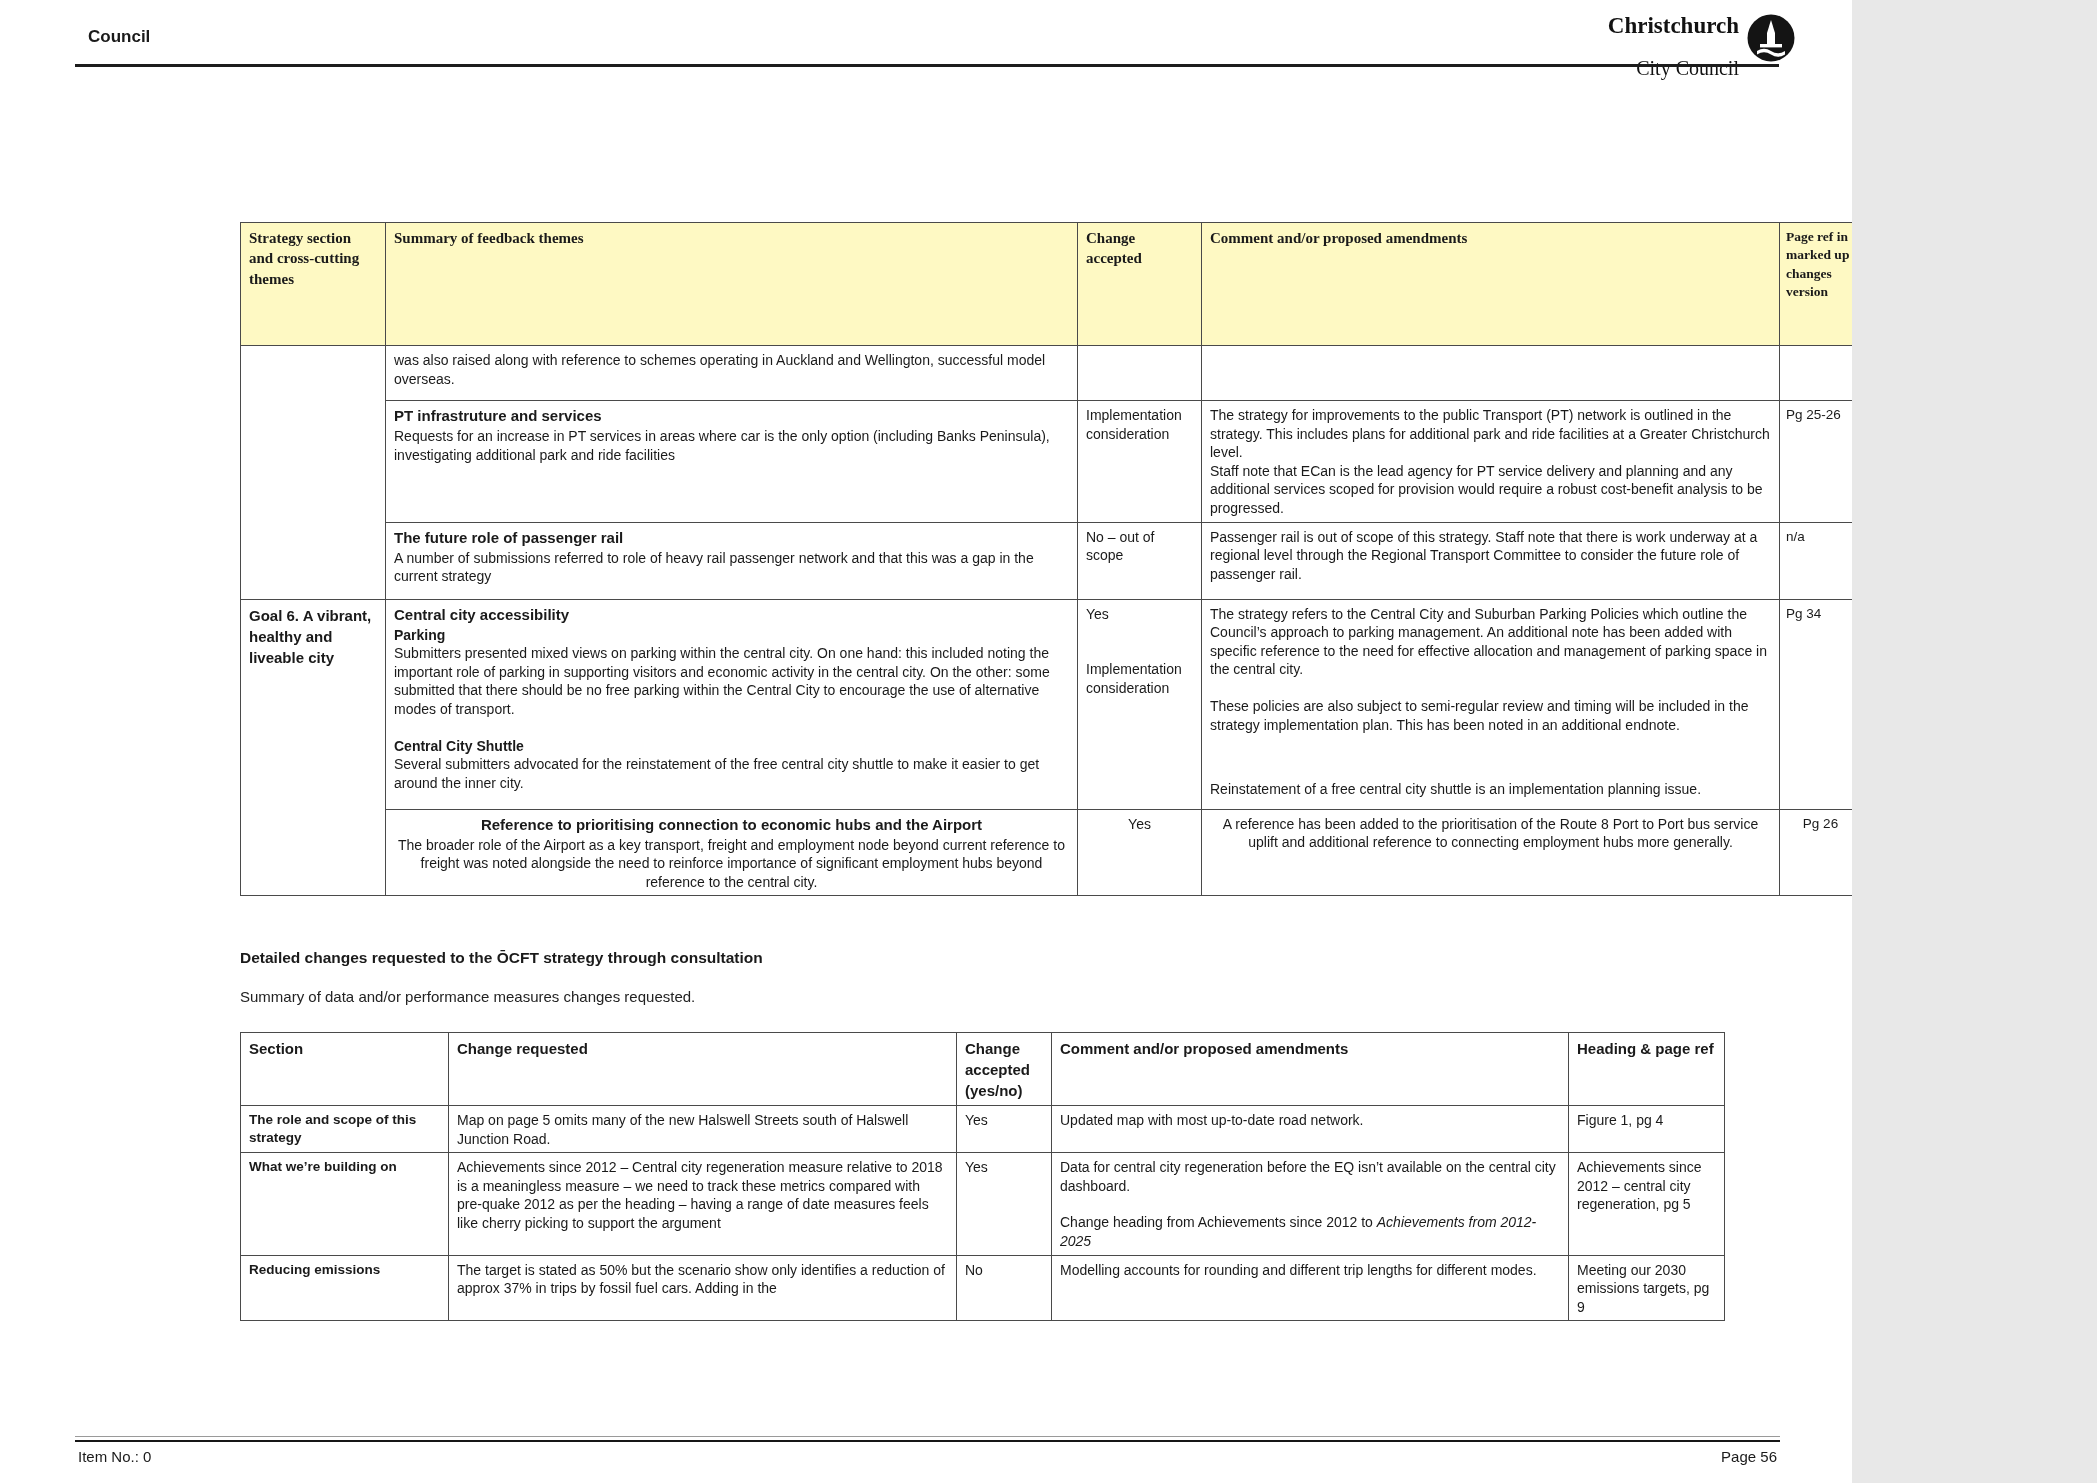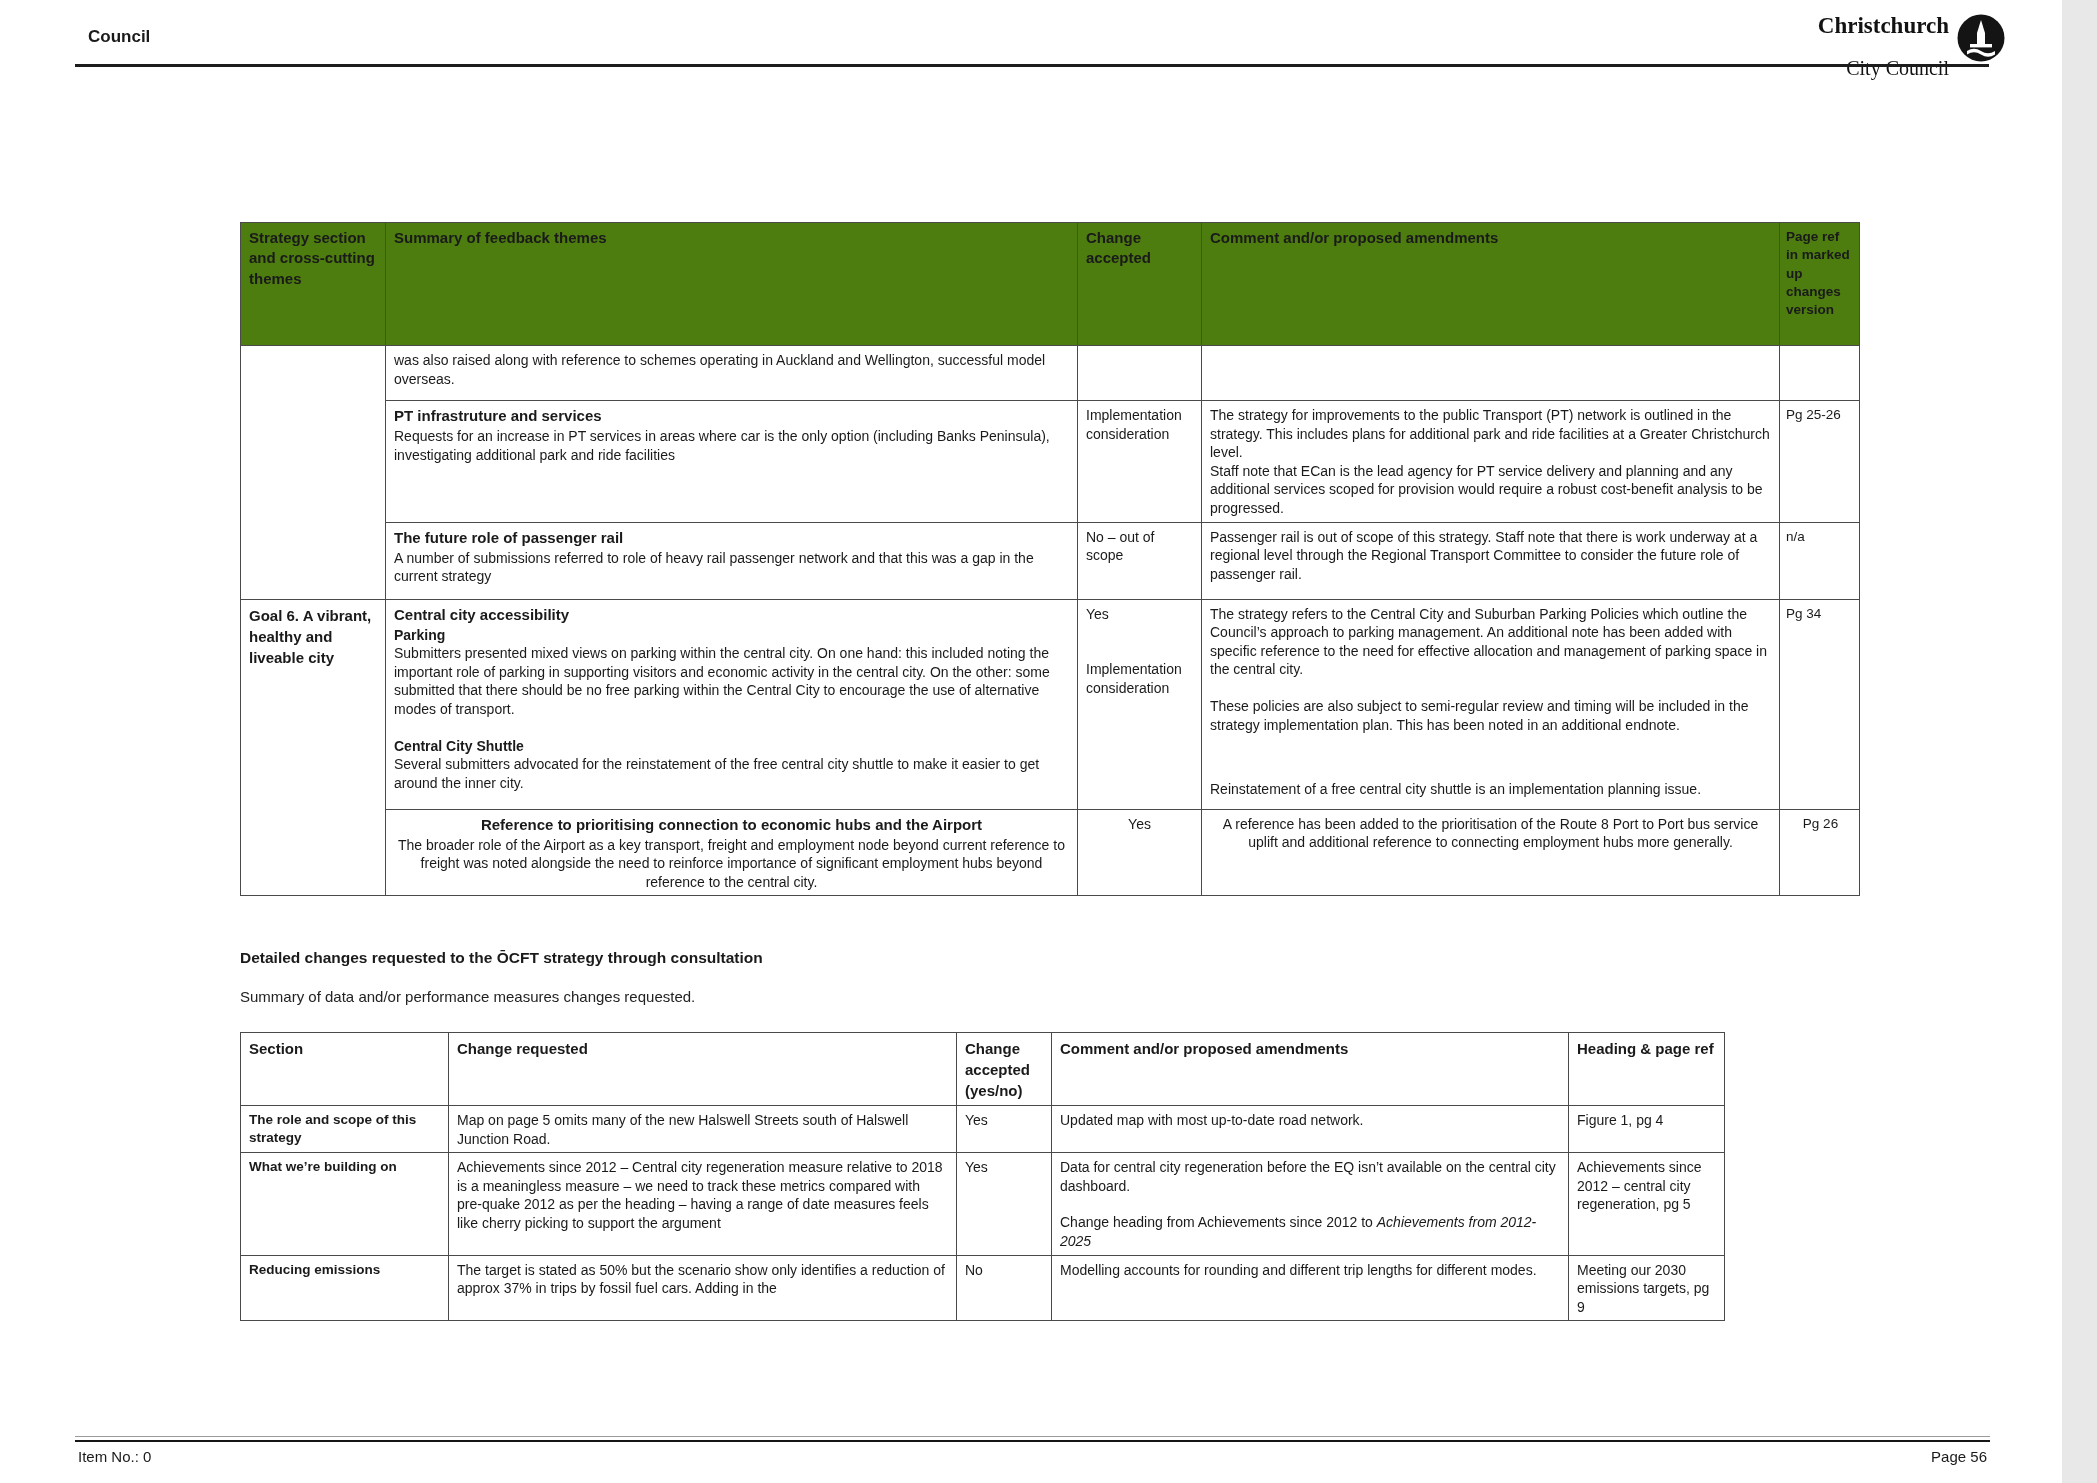--- a/index.html
+++ b/index.html
@@ -1,17 +1,17 @@
 <!DOCTYPE html>
 <html><head>
 <meta charset="utf-8">
 <style>
   html,body { margin:0; padding:0; background:#e8e8e8; }
   .page {
-    position:relative; width:2062px; height:1483px; background:#ffffff;
+    position:relative; width:1852px; height:1483px; background:#ffffff;
     font-family:"Liberation Sans","DejaVu Sans",sans-serif; color:#1a1a1a;
     overflow:hidden;
   }
 
   
   .doc-header-title { position:absolute; left:88px; top:27px; font-size:17px; font-weight:bold; }
   .header-rule { position:absolute; left:75px; right:73px; top:64px; border-top:3px solid #1c1c1c; }
   .logo { position:absolute; top:14px; right:57px; display:flex; align-items:flex-start; gap:8px; }
   .logo-text { text-align:right; font-family:"Liberation Serif","DejaVu Serif",serif; line-height:1.04; color:#121212; }
   .logo-line1 { font-size:23px; font-weight:bold; }
@@ -19,21 +19,21 @@
   .logo-icon svg { width:48px; height:48px; display:block; }
 
   
   table { border-collapse:collapse; table-layout:fixed; }
   th, td { border:1px solid #4a4a4a; vertical-align:top; padding:5px 8px 4px 8px; word-wrap:break-word; }
   th { text-align:left; font-weight:bold; }
 
   
   .t1 { position:absolute; left:240px; top:222px; width:1619px; }
   .t1 th, .t1 td { font-size:14px; line-height:1.33; }
-  .t1 thead th { background:#4d7c0f; font-size:15px; line-height:1.36; }
+  .t1 thead th { background:#fef9c3; font-size:15px; line-height:1.36;font-family:Liberation Serif, serif; }
   .t1 thead tr { height:123px; }
   .t1 th.th-pageref { font-size:13.5px; padding-left:6px; padding-right:4px; }
   .t1 td.pref { font-size:13.5px; padding-left:6px; padding-right:4px; }
   .t1 td.sec { font-weight:bold; font-size:15px; line-height:1.4; }
   .cell-title { font-weight:bold; font-size:15px; margin:0 0 1px 0; }
   .cell-subtitle { font-weight:bold; font-size:14px; margin:0; }
   .gap-top { margin-top:18px; }
   .gap-top-lg { margin-top:37px; }
   .gap-top-xl { margin-top:46px; }
   .r0 { height:55px; } .r1 { height:113px; } .r2 { height:77px; } .r3 { height:210px; } .r4 { height:85px;text-align:center; }

